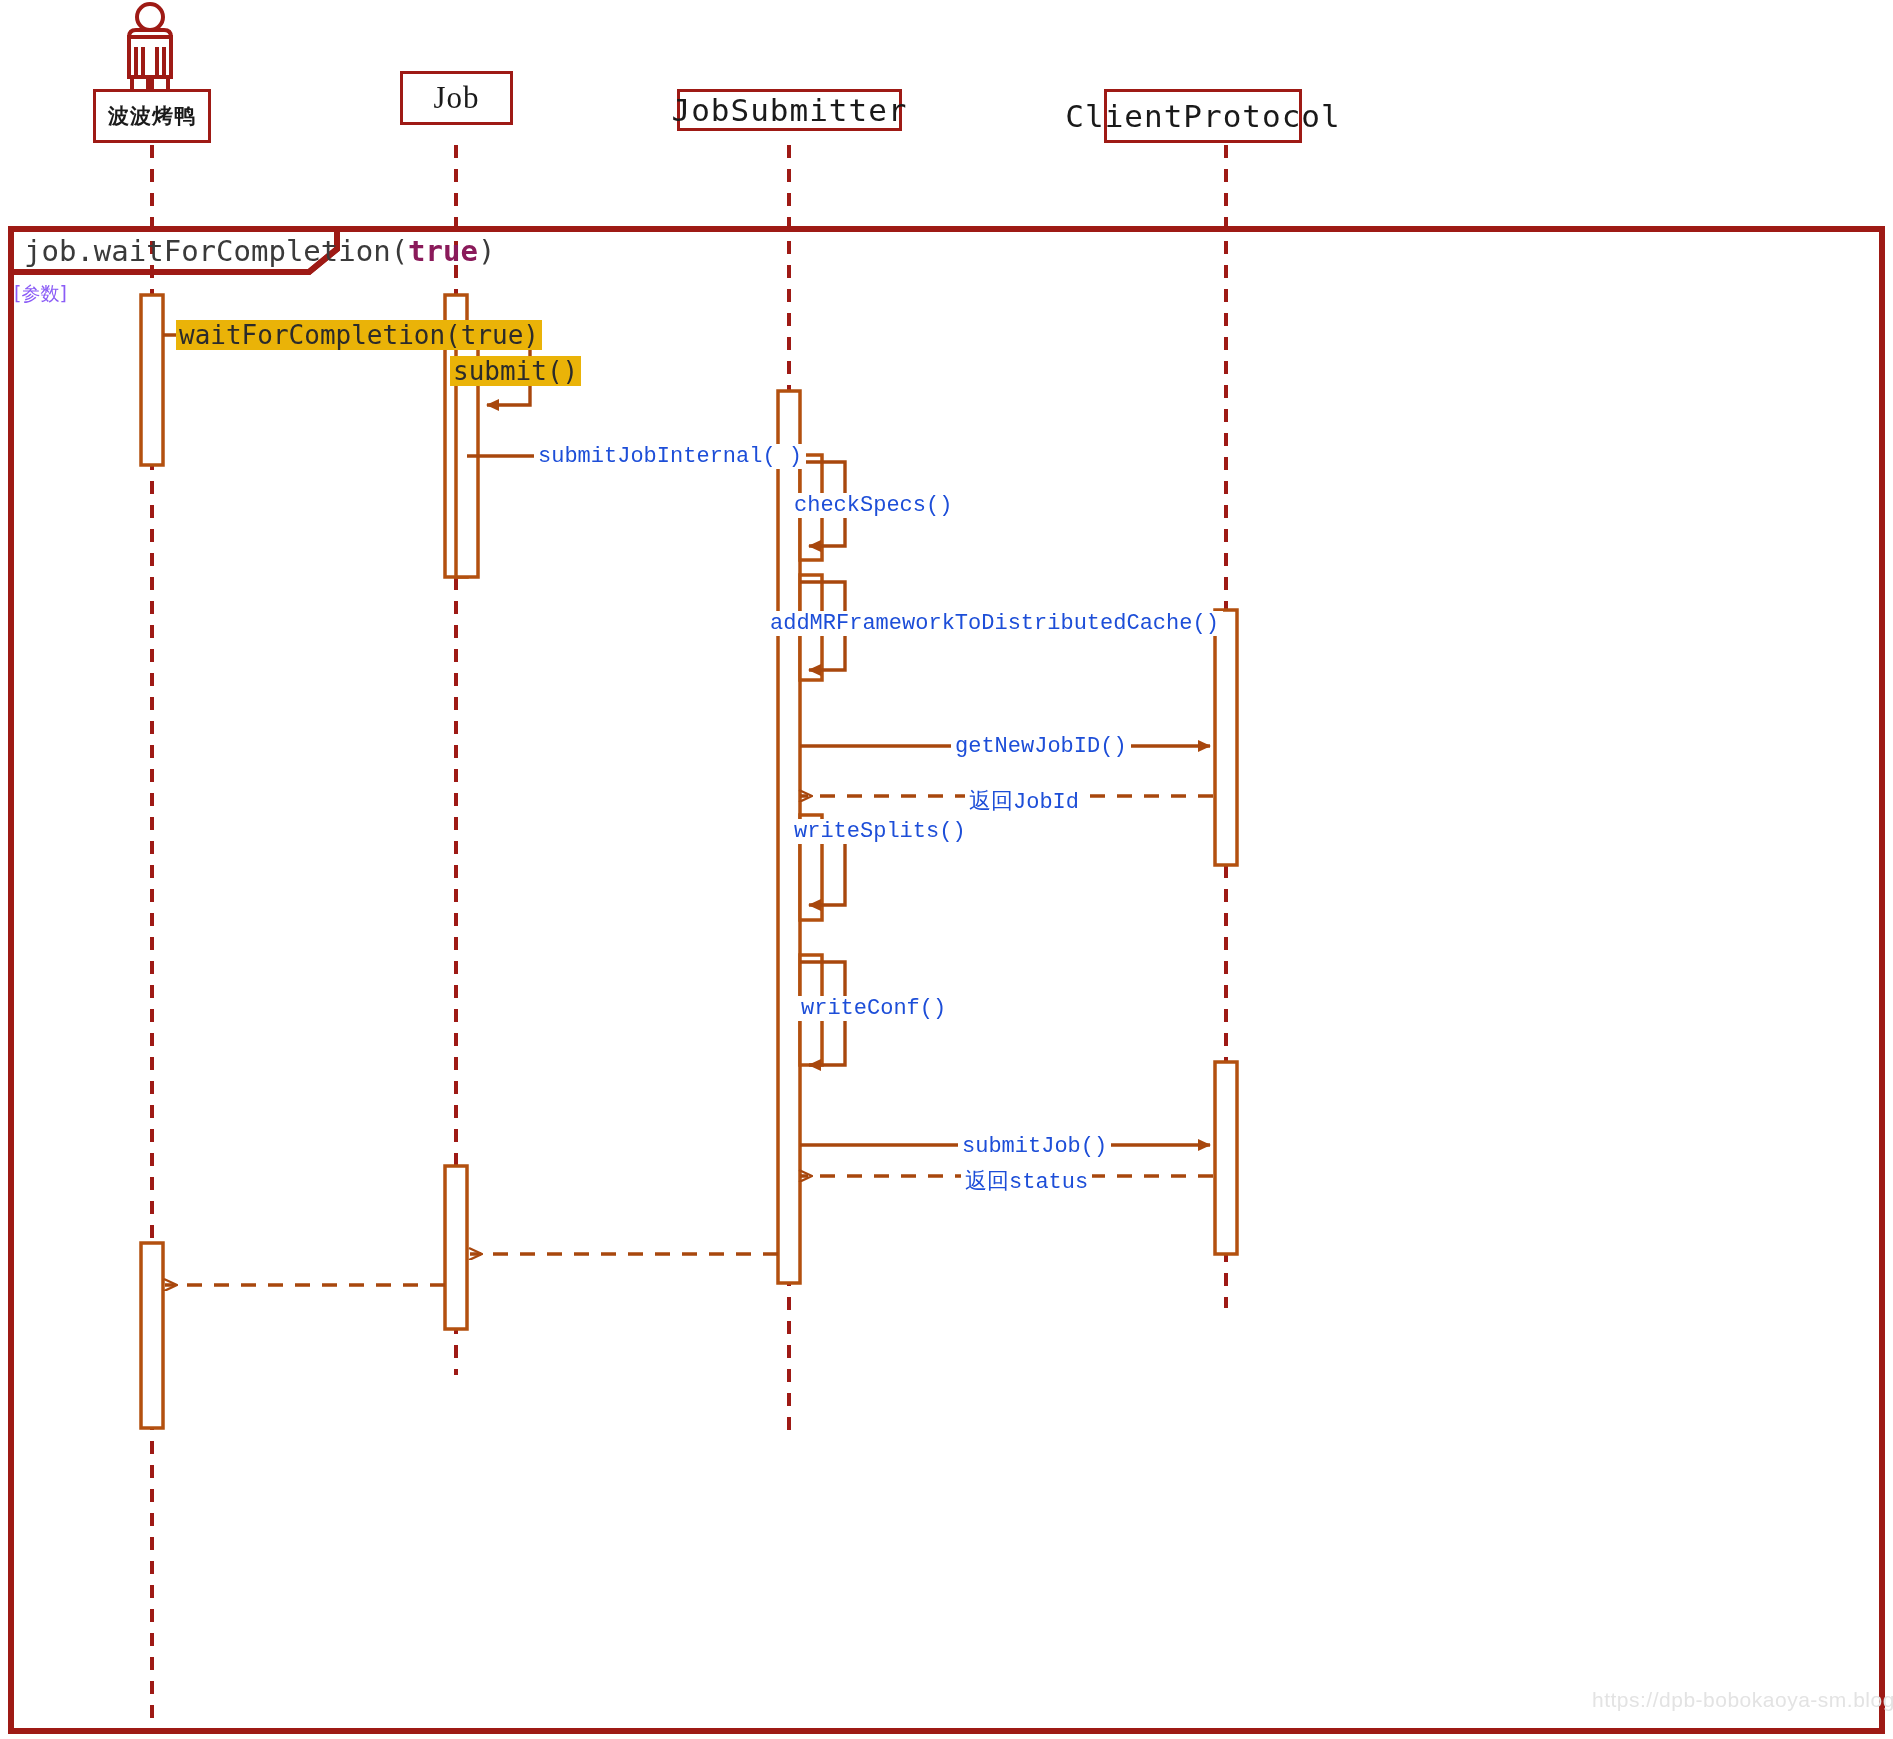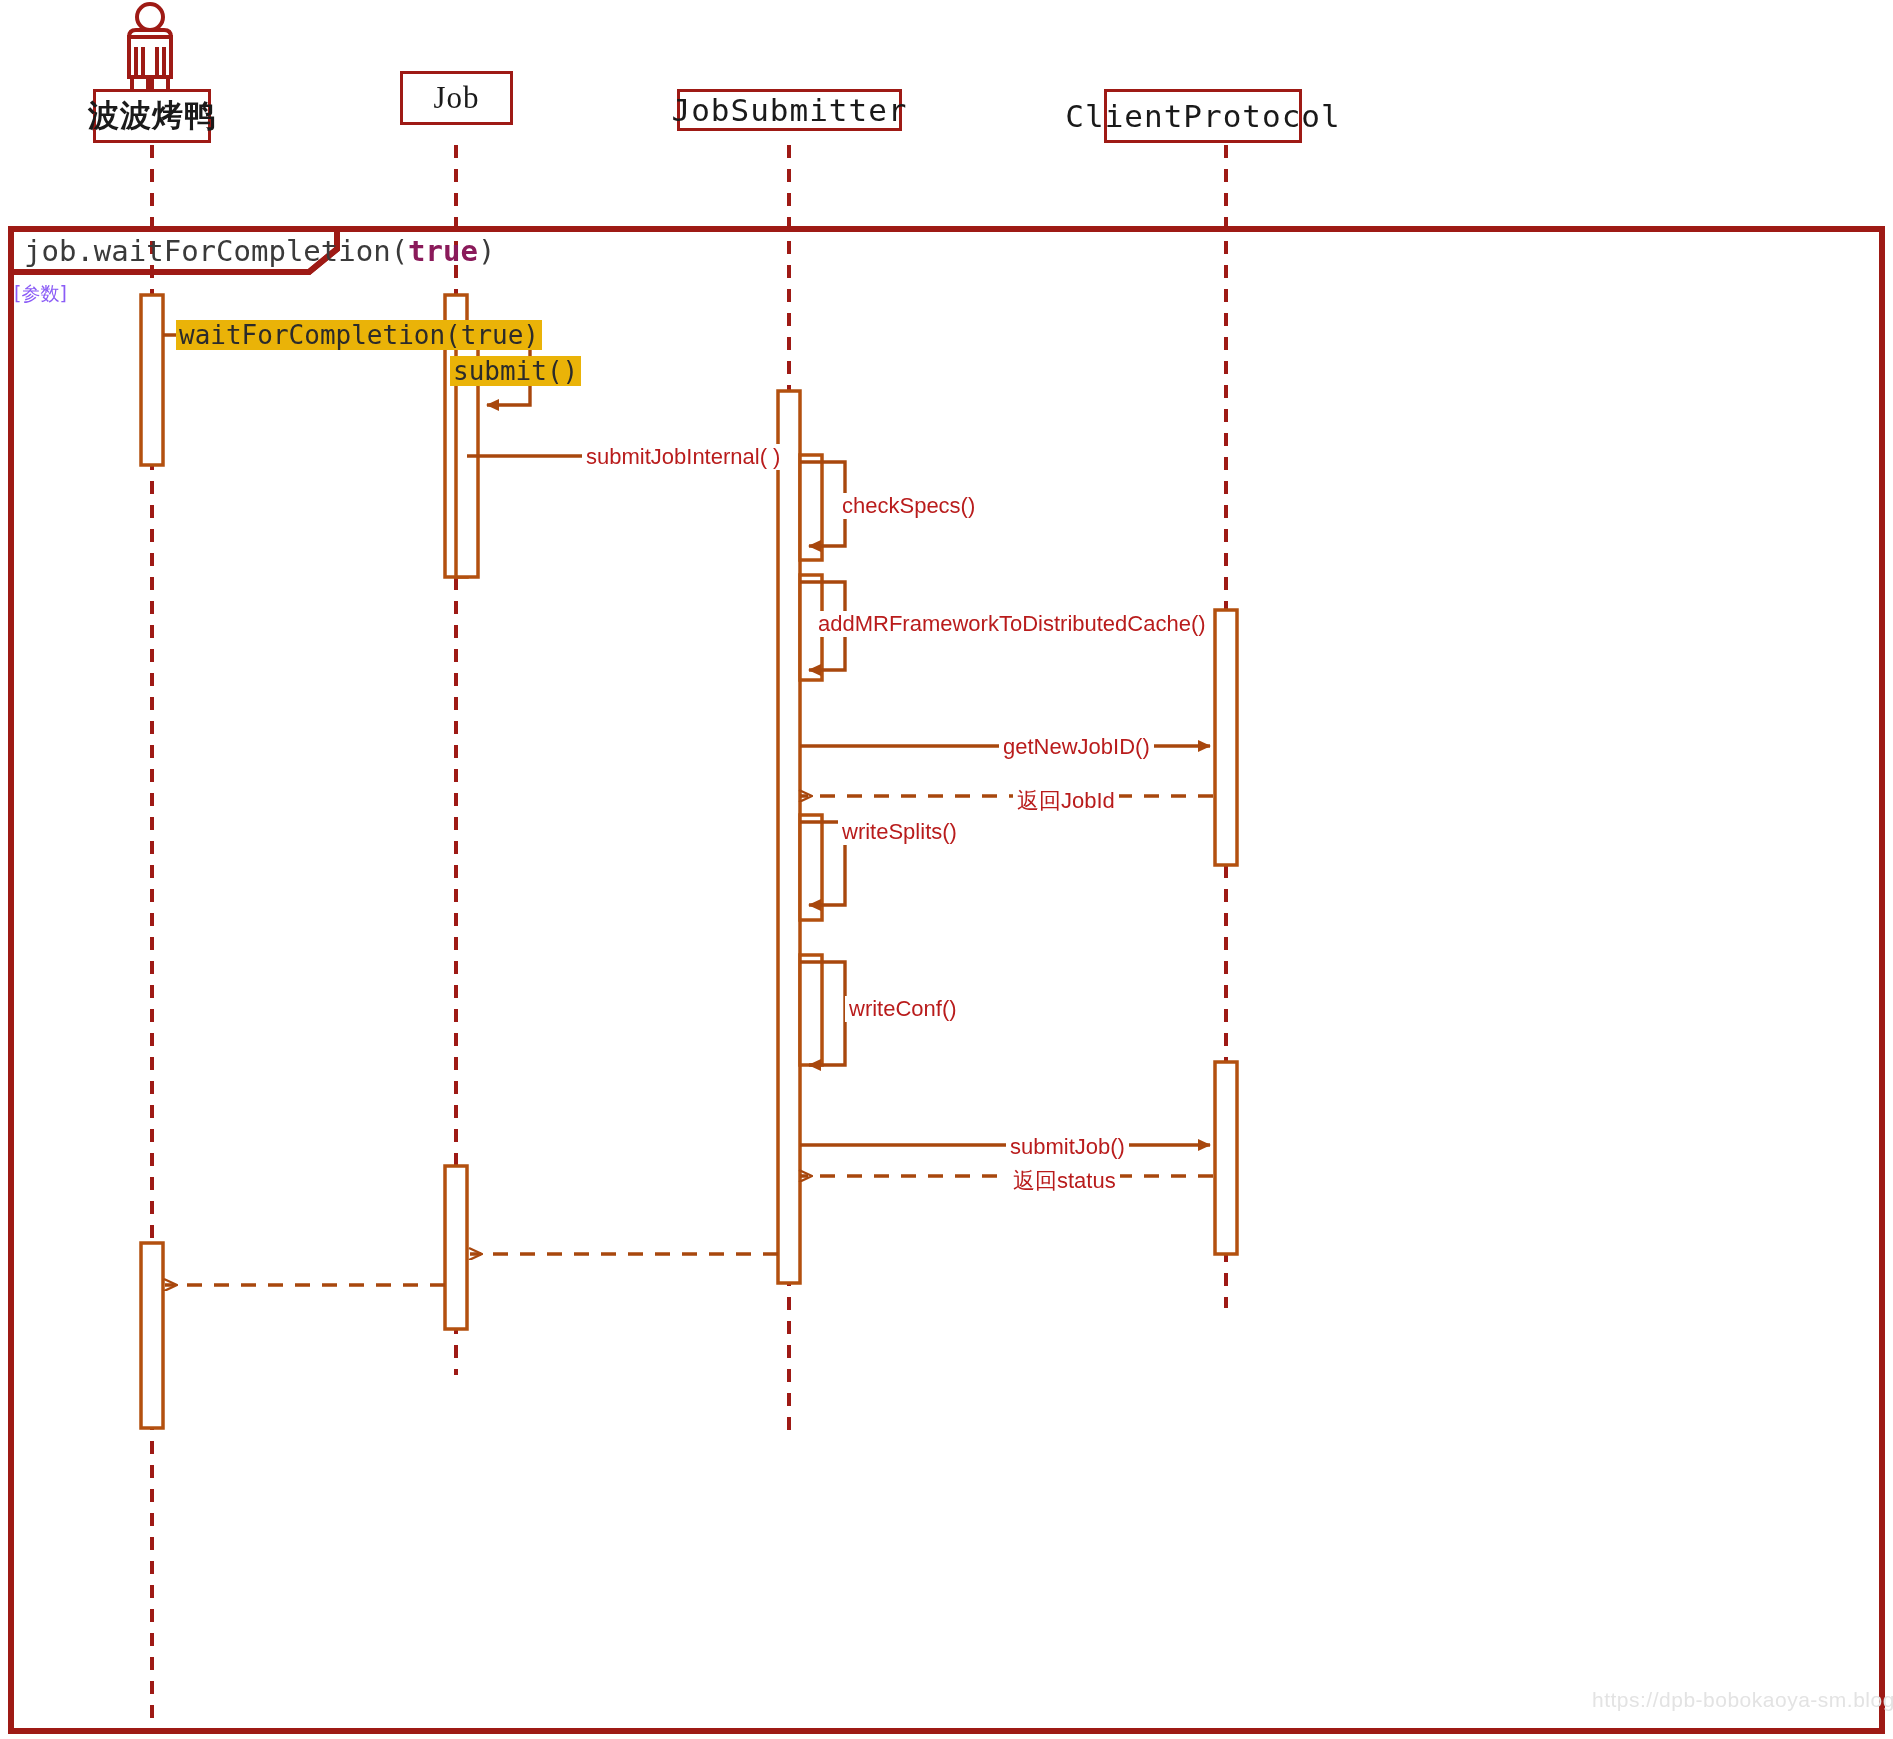--- a/index.html
+++ b/index.html
@@ -34,21 +34,21 @@
     justify-content: center;
     font-family: "DejaVu Sans Mono", "Liberation Mono", monospace;
     font-size: 31px;
     color: #1a1a1a;
     letter-spacing: 1px;
     white-space: nowrap;
   }
   .lifeline-box.actor-box {
     font-family: Liberation Serif, serif;
     font-weight: bold;
-    font-size: 31px;
+    font-size: 21px;
   }
   .frag-label {
     position: absolute;
     font-family: "DejaVu Sans Mono", "Liberation Mono", monospace;
     font-size: 29px;
     color: #3a3a3a;
     white-space: nowrap;
     letter-spacing: 0px;
   }
   .frag-label .kw {
@@ -66,27 +66,26 @@
     position: absolute;
     font-family: "DejaVu Sans Mono", "Liberation Mono", monospace;
     font-size: 26px;
     color: #2b2b2b;
     white-space: nowrap;
     background: #eab308;
     padding: 0 3px;
   }
   .msg-sans {
     position: absolute;
-    font-family: Liberation Sans, sans-serif;
+    font-family: Liberation Mono, monospace;
     font-size: 22px;
-    color: #b91c1c;
+    color: #1d4ed8;
     white-space: nowrap;
     background: #ffffff;
     padding: 0 4px;
-    margin-left: 48px;
   }
   .watermark {
     position: absolute;
     font-family: "Liberation Sans", sans-serif;
     font-size: 21px;
     color: #e3e3e3;
     white-space: nowrap;
     letter-spacing: 0.5px;
   }
 </style>

